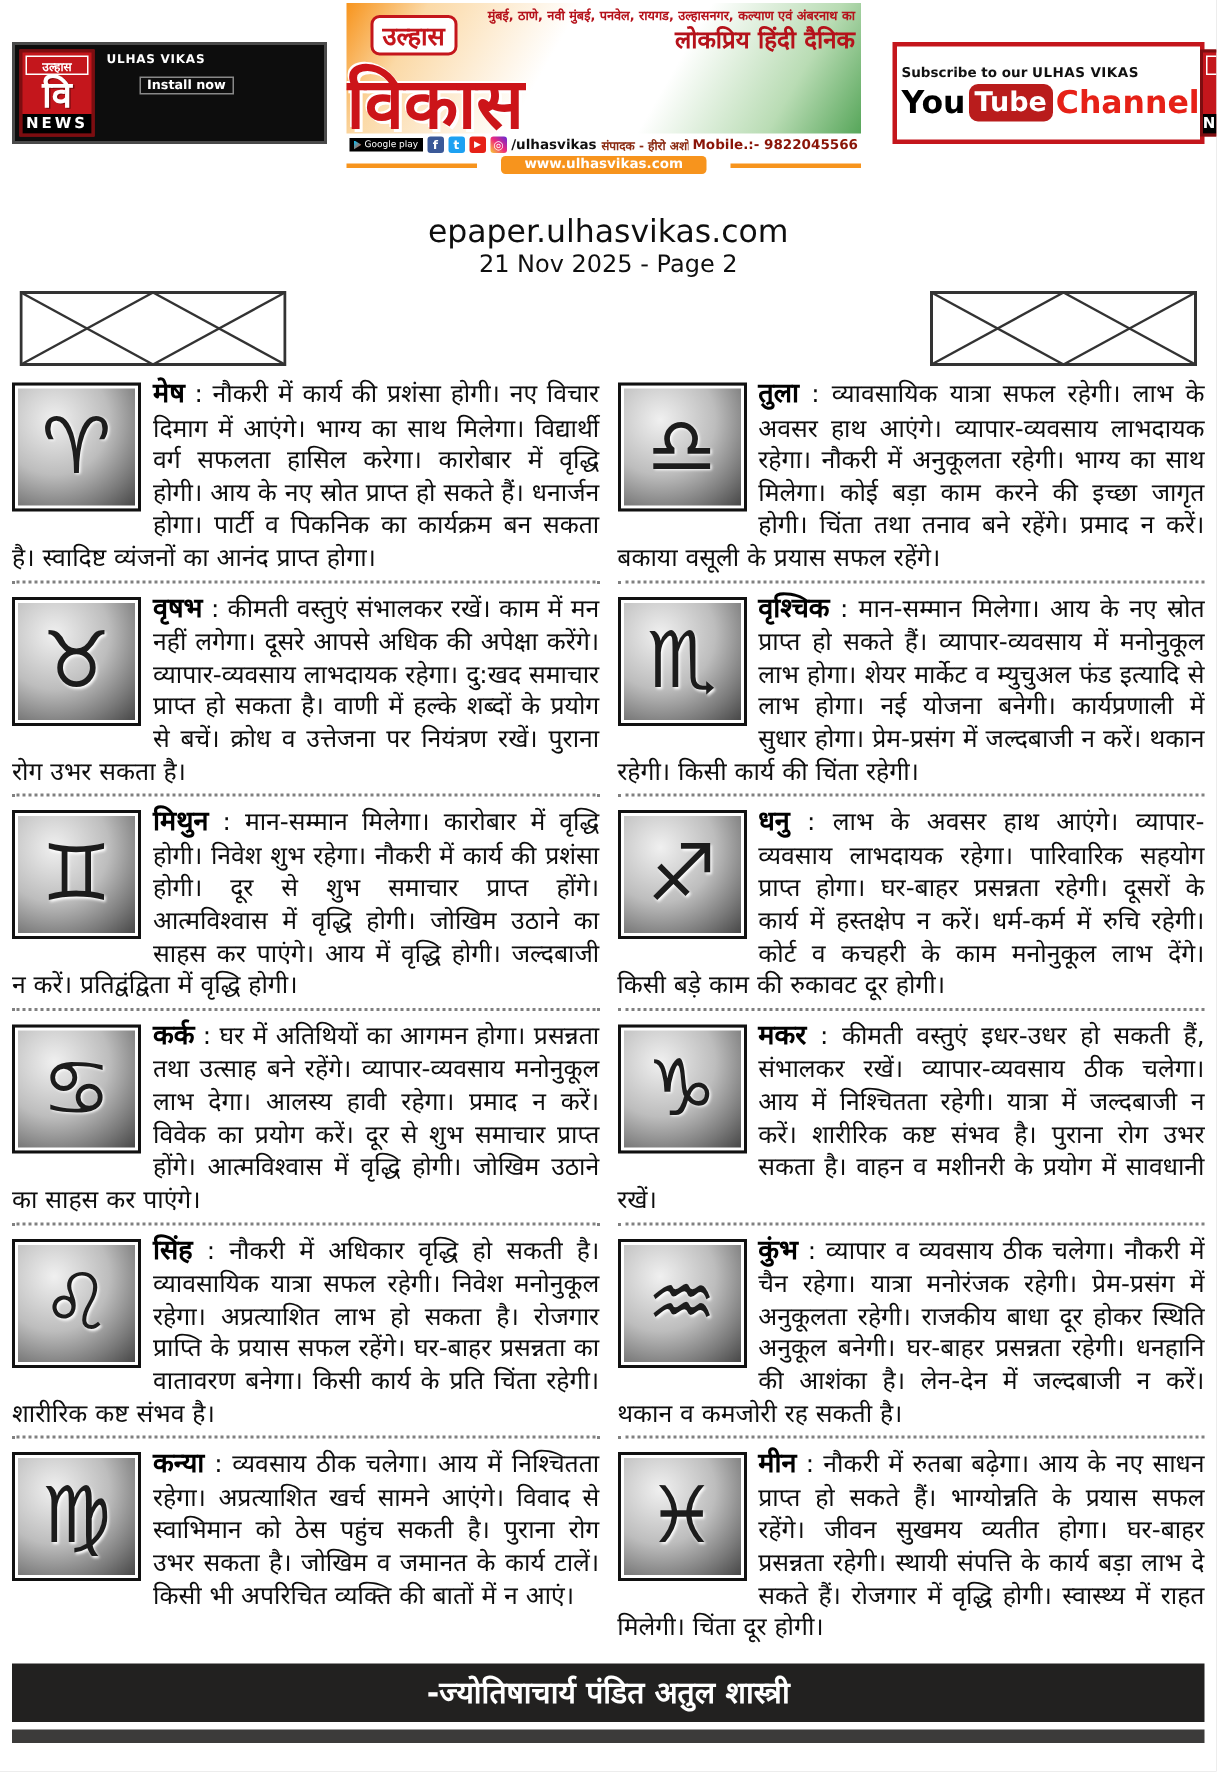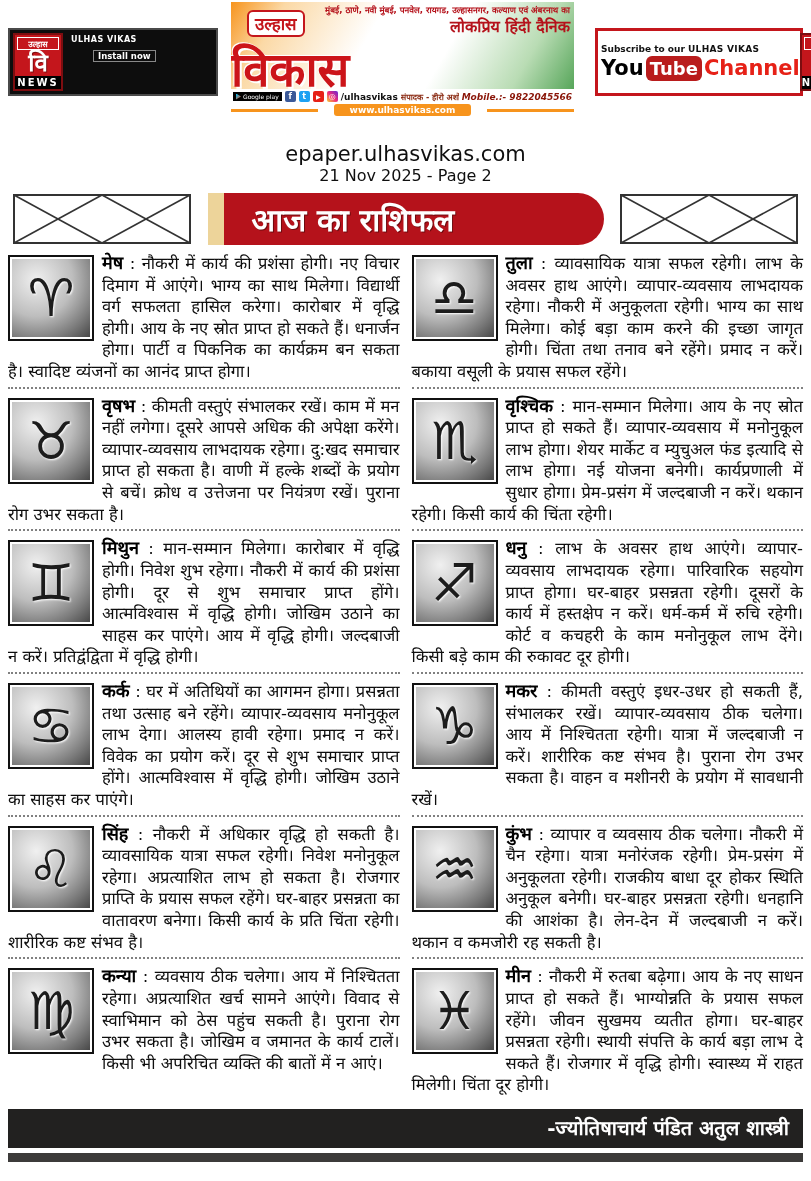--- a/index.html
+++ b/index.html
@@ -39,21 +39,21 @@
   .mast-tagline { position:absolute; top:13px; right:4px; font-size:16px; font-weight:900; color:#b5121b; }
   .mast-small { position:absolute; left:16px; top:8px; font-size:17px; font-weight:900; color:#c4161c; text-shadow:1px 1px 0 #fff; border:2px solid #c4161c; padding:0 6px; border-radius:6px; background:#fff; }
   .mast-big { position:absolute; left:0; right:0; bottom:-4px; text-align:left; font-size:47px; line-height:1; font-weight:900; color:#cc1419; text-shadow:2px 2px 0 #ffffff,-1px -1px 0 #ffffff; }
   .mast-info { display:flex; align-items:center; gap:3px; padding:2px 2px 1px; }
   .gp-mini { background:#000; color:#fff; font-size:6px; display:flex; align-items:center; gap:2px; padding:1px 3px; }
   .gp-mini .tri { width:5px; height:6px; background:linear-gradient(135deg,#00c4ff,#ff3d00); clip-path:polygon(0 0,100% 50%,0 100%); }
   .soc { width:11px; height:11px; display:inline-flex; align-items:center; justify-content:center; color:#fff; font-size:8px; font-weight:bold; border-radius:2px; }
   .soc-fb { background:#3b5998; } .soc-tw { background:#1da1f2; } .soc-yt { background:#e62117; font-size:6px; } .soc-ig { background:linear-gradient(45deg,#f9ce34,#ee2a7b,#6228d7); }
   .mast-handle { font-size:9px; font-weight:bold; color:#111; }
   .mast-editor { font-size:8px; font-weight:bold; color:#8a2a12; flex:1; white-space:nowrap; overflow:hidden; }
-  .mast-mobile { font-size:9px; font-weight:bold; color:#8a1508; white-space:nowrap;font-style:italic; }
+  .mast-mobile { font-size:9px; font-weight:bold; color:#8a1508; white-space:nowrap; }
   .mast-web-row { display:flex; align-items:center; margin-top:1px;gap:16px; }
   .mast-web-row .wline { flex:1; height:3px; background:#f7941d; }
   .mast-web { background:#f7941d; color:#fff; font-size:9px; font-weight:bold; text-align:center; padding:1px 16px; border-radius:3px; }
 
   
   .page-info { text-align:center; margin-top:20px; color:#0f0f0f; }
   .page-info .line1 { font-size:21px; }
   .page-info .line2 { font-size:16px; }
 
   
@@ -67,21 +67,21 @@
   
   .content { display:flex; gap:12px; padding:5px 8px 0; }
   .col { flex:1; min-width:0; }
   .horo-block { display:flow-root; border-bottom:2px dotted #808080; padding-bottom:4px; margin-bottom:5px; }
   .horo-block.last { border-bottom:none; }
   .sign-img { float:left; width:86px; height:86px; margin:4px 8px 2px 0; border:2px solid #111; box-shadow:inset 0 0 0 2px #fff; background:radial-gradient(circle at 32% 28%,#f0f0f0 0%,#bdbdbd 45%,#7a7a7a 75%,#3f3f3f 100%); display:flex; align-items:center; justify-content:center; font-size:52px; color:#1c1c1c; text-shadow:1px 1px 2px #ffffff; }
   .horo-text { font-size:16.5px; line-height:1.31; text-align:justify; color:#0e0e0e; }
   .sign-name { font-weight:800; font-size:18px; color:#000; }
 
   
-  .footer-bar { margin:4px 8px 0; background:#222120; color:#fff; text-align:right; font-weight:700; font-size:20px; padding:5px 14px 7px; }
+  .footer-bar { margin:4px 8px 0; background:#222120; color:#fff; text-align:center; font-weight:700; font-size:20px; padding:5px 14px 7px; }
   .bottom-strip { margin:5px 8px 0; background:#3c3b3a; height:9px; }
 </style>
 </head>
 <body>
 
 <div class="page">
 
   <div class="header">
 
     <div class="badge-left">
@@ -148,24 +148,20 @@
   <div class="section-row">
     <div class="ad-box">
       <svg width="178" height="50" viewBox="0 0 178 50">
         <rect x="1" y="1" width="176" height="48" fill="none" stroke="#333" stroke-width="2"></rect>
         <line x1="1" y1="1" x2="89" y2="49" stroke="#333" stroke-width="1.6"></line>
         <line x1="89" y1="49" x2="177" y2="1" stroke="#333" stroke-width="1.6"></line>
         <line x1="1" y1="49" x2="89" y2="1" stroke="#333" stroke-width="1.6"></line>
         <line x1="89" y1="1" x2="177" y2="49" stroke="#333" stroke-width="1.6"></line>
       </svg>
     </div>
-    <div class="title-banner">
-      <div class="banner-cream"></div>
-      <div class="banner-red">आज का राशिफल</div>
-    </div>
     <div class="ad-box">
       <svg width="178" height="50" viewBox="0 0 178 50">
         <rect x="1" y="1" width="176" height="48" fill="none" stroke="#333" stroke-width="2"></rect>
         <line x1="1" y1="1" x2="89" y2="49" stroke="#333" stroke-width="1.6"></line>
         <line x1="89" y1="49" x2="177" y2="1" stroke="#333" stroke-width="1.6"></line>
         <line x1="1" y1="49" x2="89" y2="1" stroke="#333" stroke-width="1.6"></line>
         <line x1="89" y1="1" x2="177" y2="49" stroke="#333" stroke-width="1.6"></line>
       </svg>
     </div>
   </div>

